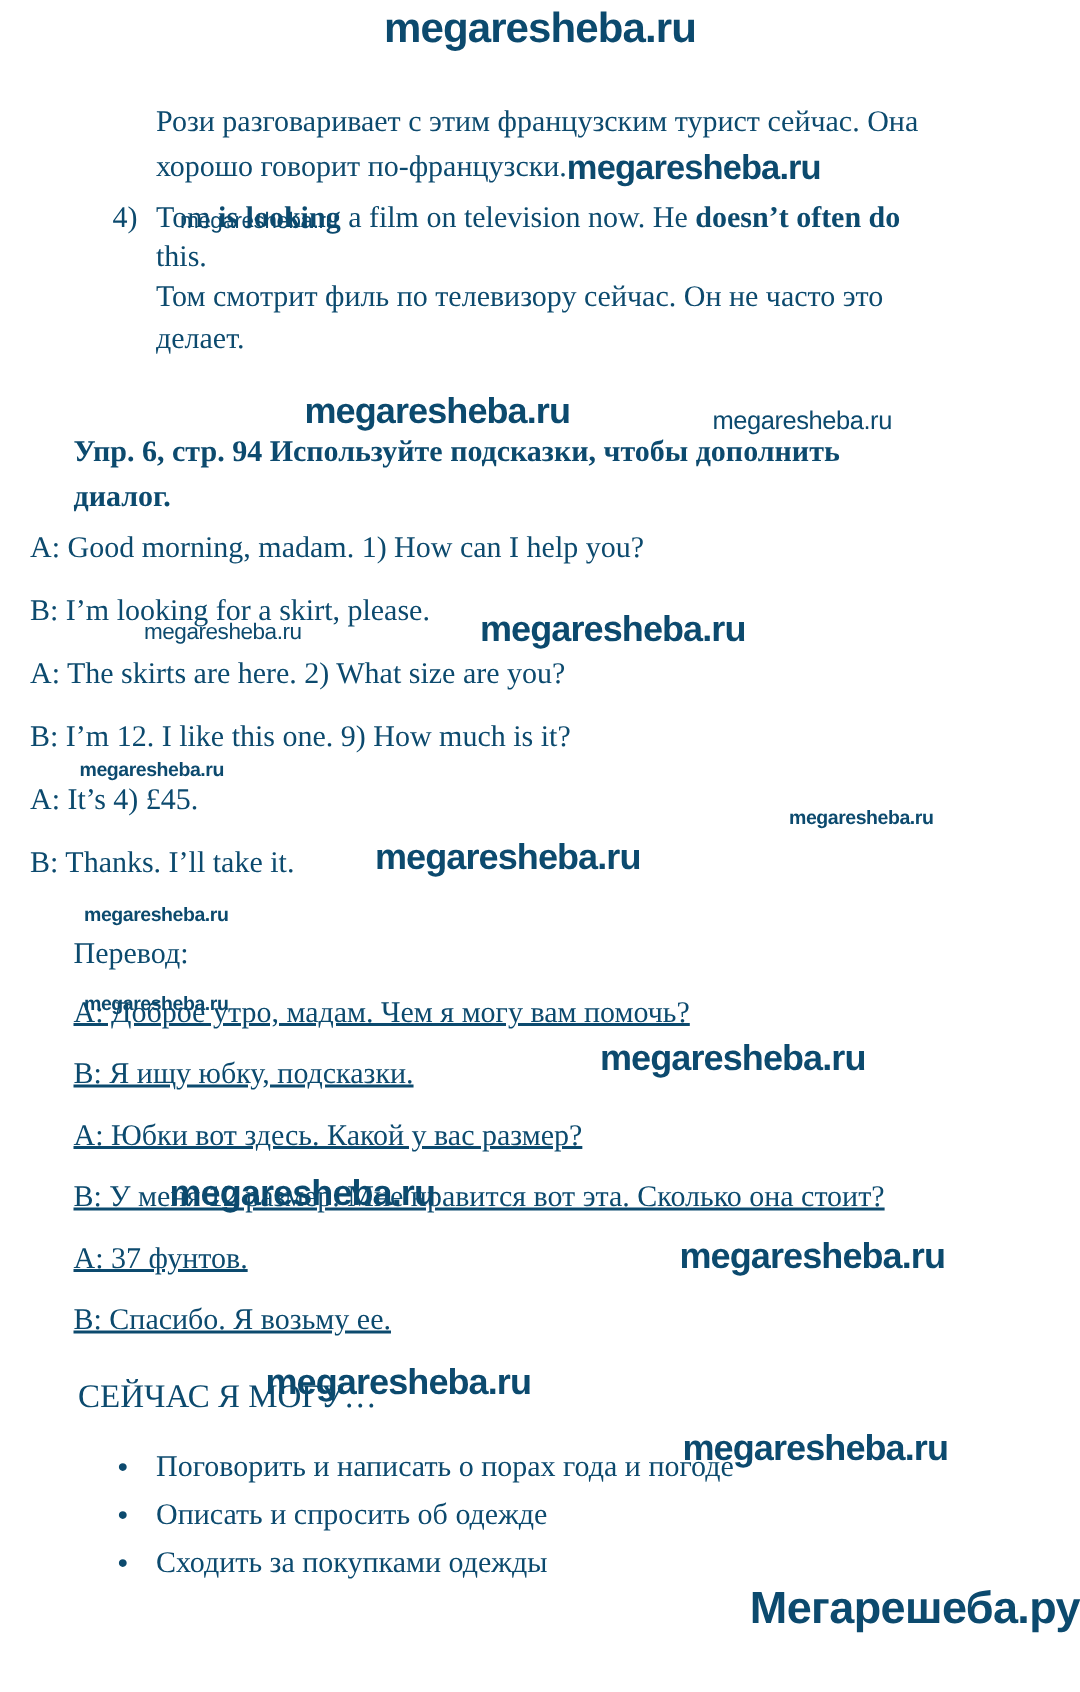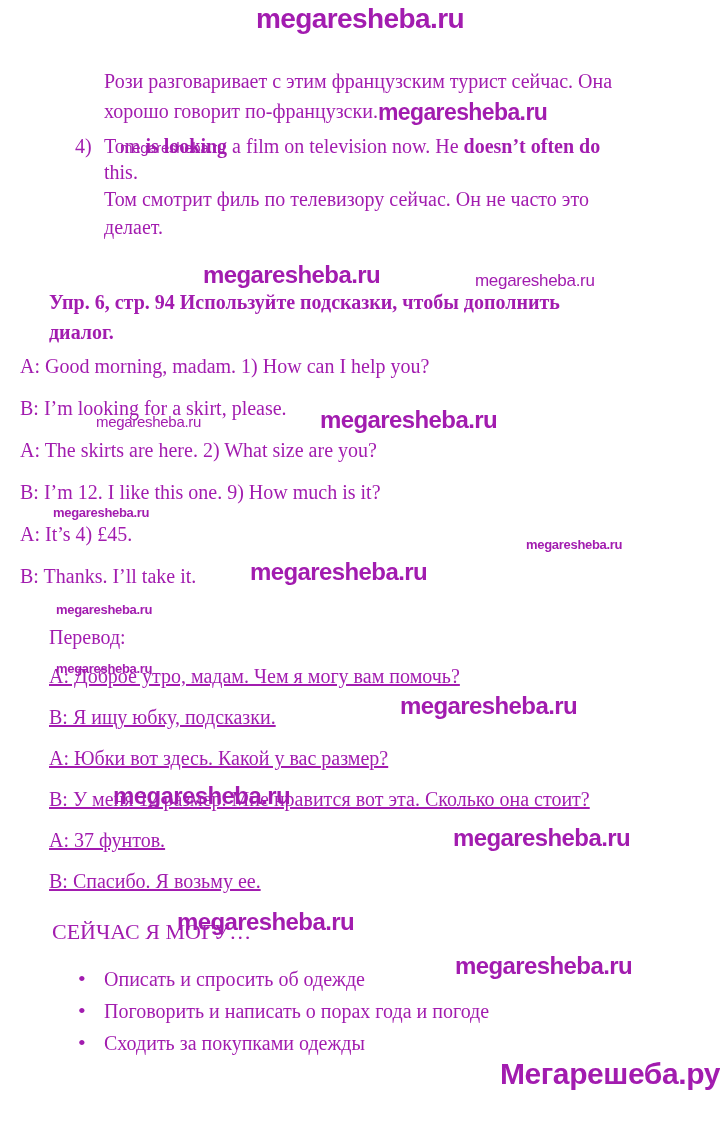--- a/index.html
+++ b/index.html
@@ -1,19 +1,19 @@
 <!DOCTYPE html>
 <html><head>
 <meta charset="utf-8">
 <style>
   * { margin:0; padding:0; box-sizing:border-box; }
   html,body { background:#ffffff; }
   .page {
     position:relative; width:720px; height:1128px; margin:0 auto;
-    background:#ffffff; color:#a21caf; overflow:hidden;
+    background:#ffffff; color:#0c4a6e; overflow:hidden;
     font-family:"Liberation Serif", serif; font-size:20px;
   }
   
   .wm {
     position:absolute; white-space:nowrap;
     font-family:"Liberation Sans", sans-serif; font-weight:700;
     letter-spacing:-0.6px; line-height:1;
   }
   .wm-24 { font-size:24px; }
   .wm-17 { font-size:17px; font-weight:400; letter-spacing:-0.3px; }
@@ -97,22 +97,22 @@
     <div class="dline">A: Доброе утро, мадам. Чем я могу вам помочь?</div>
     <div class="dline">B: Я ищу юбку, подсказки.</div>
     <div class="dline">A: Юбки вот здесь. Какой у вас размер?</div>
     <div class="dline">B: У меня 12 размер. Мне нравится вот эта. Сколько она стоит?</div>
     <div class="dline">A: 37 фунтов.</div>
     <div class="dline">B: Спасибо. Я возьму ее.</div>
   </div>
 
   <div class="now-heading">СЕЙЧАС Я МОГУ…</div>
   <ul class="now-list">
+    <li>Поговорить и написать о порах года и погоде</li>
     <li>Описать и спросить об одежде</li>
-    <li>Поговорить и написать о порах года и погоде</li>
     <li>Сходить за покупками одежды</li>
   </ul>
 
   <div class="footer-brand">Мегарешеба.ру</div>
 
   <span class="wm wm-15" style="left:120px; top:140px;">megaresheba.ru</span>
   <span class="wm wm-24" style="left:203px; top:263px;">megaresheba.ru</span>
   <span class="wm wm-17" style="left:475px; top:272px;">megaresheba.ru</span>
   <span class="wm wm-15" style="left:96px;  top:414px;">megaresheba.ru</span>
   <span class="wm wm-24" style="left:320px; top:408px;">megaresheba.ru</span>

